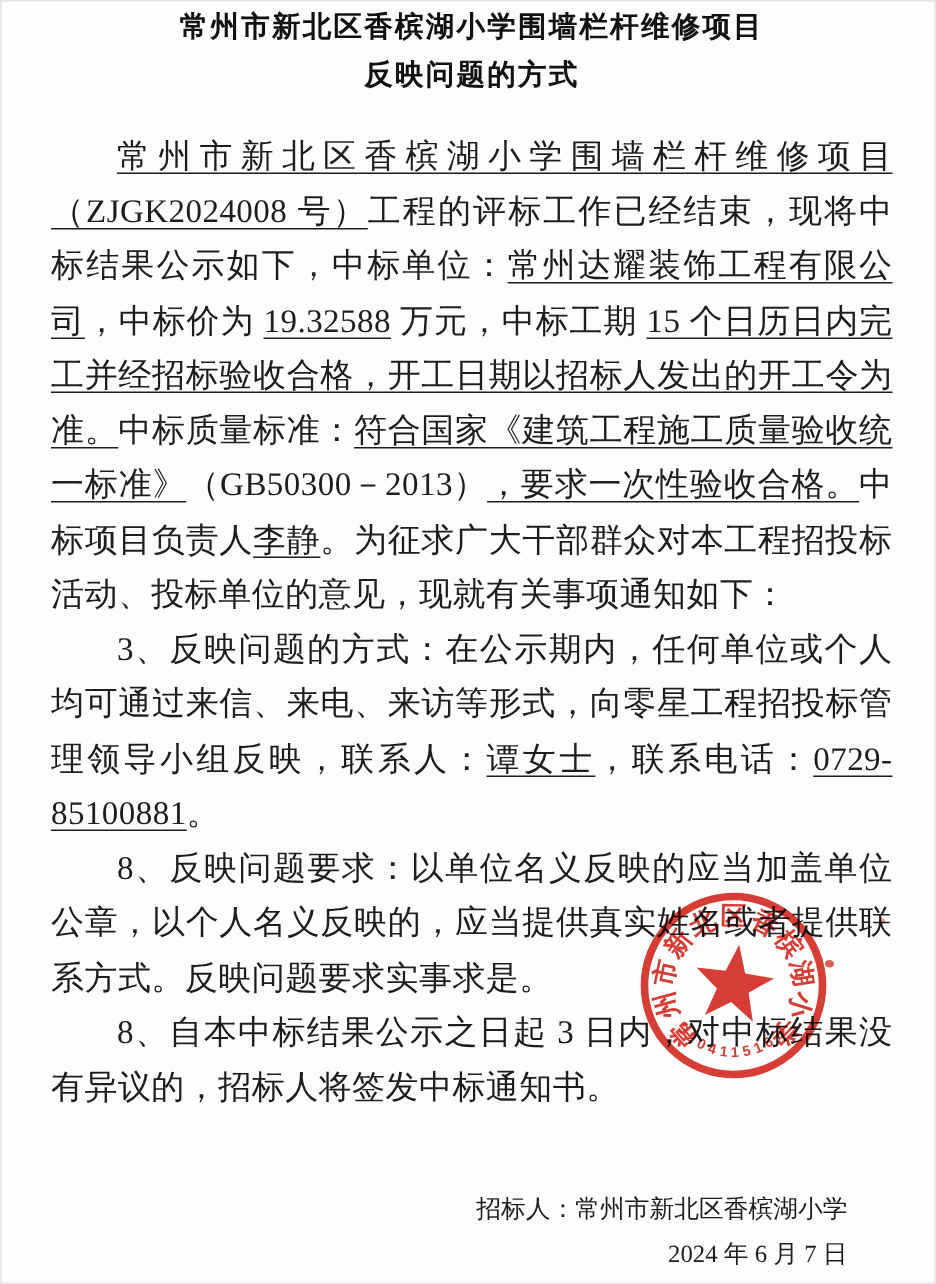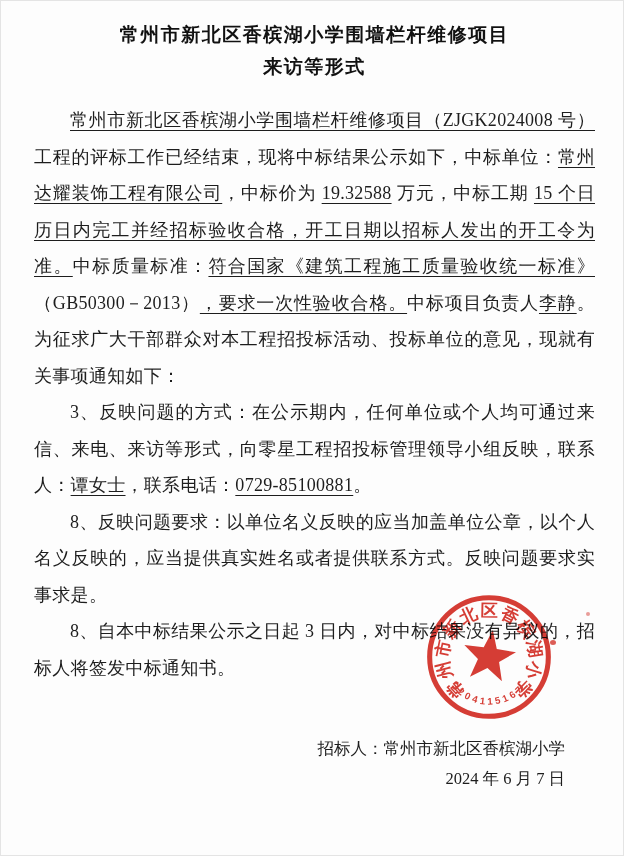--- a/index.html
+++ b/index.html
@@ -6,32 +6,32 @@
   .page{
     position:relative;
     width:624px;height:856px;
     background:#fdfdfd;
     border:1px solid #e4e4e4;
     box-sizing:border-box;
     overflow:hidden;
     font-family:"Liberation Serif","DejaVu Serif",serif;
     color:#1d1d1d;
   }
-  .doc{padding:18px 28px 0 33px;}
+  .doc{padding:2px 28px 0 33px;}
   .title{
     text-align:center;
     font-size:19px;
     font-weight:700;
     letter-spacing:1.5px;
     line-height:32px;
     color:#111;
   }
   .body-text{
     margin-top:19px;
-    font-size:18px;
+    font-size:22px;
     line-height:36.5px;
     text-align:justify;
     letter-spacing:0.3px;
   }
   .para{margin:0;text-indent:2em;}
   .u{text-decoration:underline;text-underline-offset:4px;text-decoration-thickness:1px;}
   .signature{
     margin-top:48px;
     margin-right:30px;
     text-align:right;
@@ -55,21 +55,21 @@
   .dot-a{left:549px;top:639px;width:6px;height:5px;background:rgba(211,40,31,.75);}
   .dot-b{left:585px;top:611px;width:4px;height:4px;background:rgba(211,40,31,.45);}
 </style>
 </head>
 <body>
 
 <div class="page">
   <div class="doc">
 
     <div class="title">常州市新北区香槟湖小学围墙栏杆维修项目</div>
-    <div class="title">来访等形式</div>
+    <div class="title">反映问题的方式</div>
 
     <div class="body-text" id="doc-body">
         <p class="para"><span class="u">常州市新北区香槟湖小学围墙栏杆维修项目（ZJGK2024008 号）</span><span>工程的评标工作已经结束，现将中标结果公示如下，中标单位：</span><span class="u">常州达耀装饰工程有限公司</span><span>，中标价为 </span><span class="u">19.32588</span><span> 万元，中标工期 </span><span class="u">15 个日历日内完工并经招标验收合格，开工日期以招标人发出的开工令为准。</span><span>中标质量标准：</span><span class="u">符合国家《建筑工程施工质量验收统一标准》</span><span>（GB50300－2013）</span><span class="u">，要求一次性验收合格。</span><span>中标项目负责人</span><span class="u">李静</span><span>。为征求广大干部群众对本工程招投标活动、投标单位的意见，现就有关事项通知如下：</span></p>
         <p class="para"><span>3、反映问题的方式：在公示期内，任何单位或个人均可通过来信、来电、来访等形式，向零星工程招投标管理领导小组反映，联系人：</span><span class="u">谭女士</span><span>，联系电话：</span><span class="u">0729-85100881</span><span>。</span></p>
         <p class="para"><span>8、反映问题要求：以单位名义反映的应当加盖单位公章，以个人名义反映的，应当提供真实姓名或者提供联系方式。反映问题要求实事求是。</span></p>
         <p class="para"><span>8、自本中标结果公示之日起 3 日内，对中标结果没有异议的，招标人将签发中标通知书。</span></p>
       </div>
 
     <div class="signature">
       <div>招标人：常州市新北区香槟湖小学</div>

